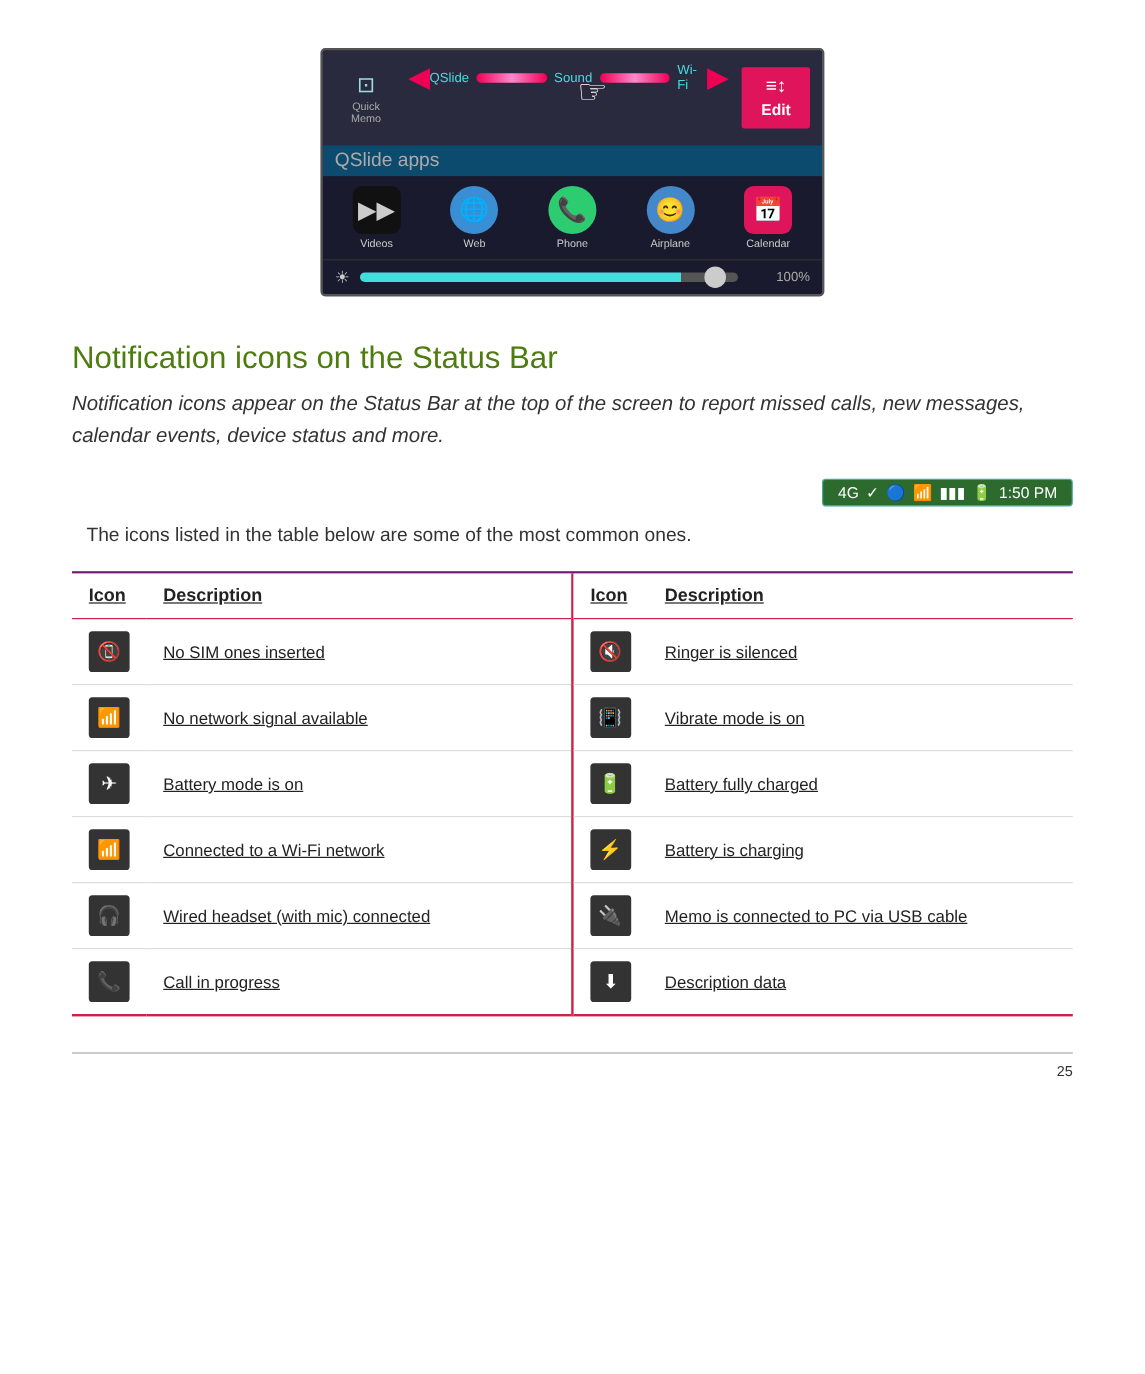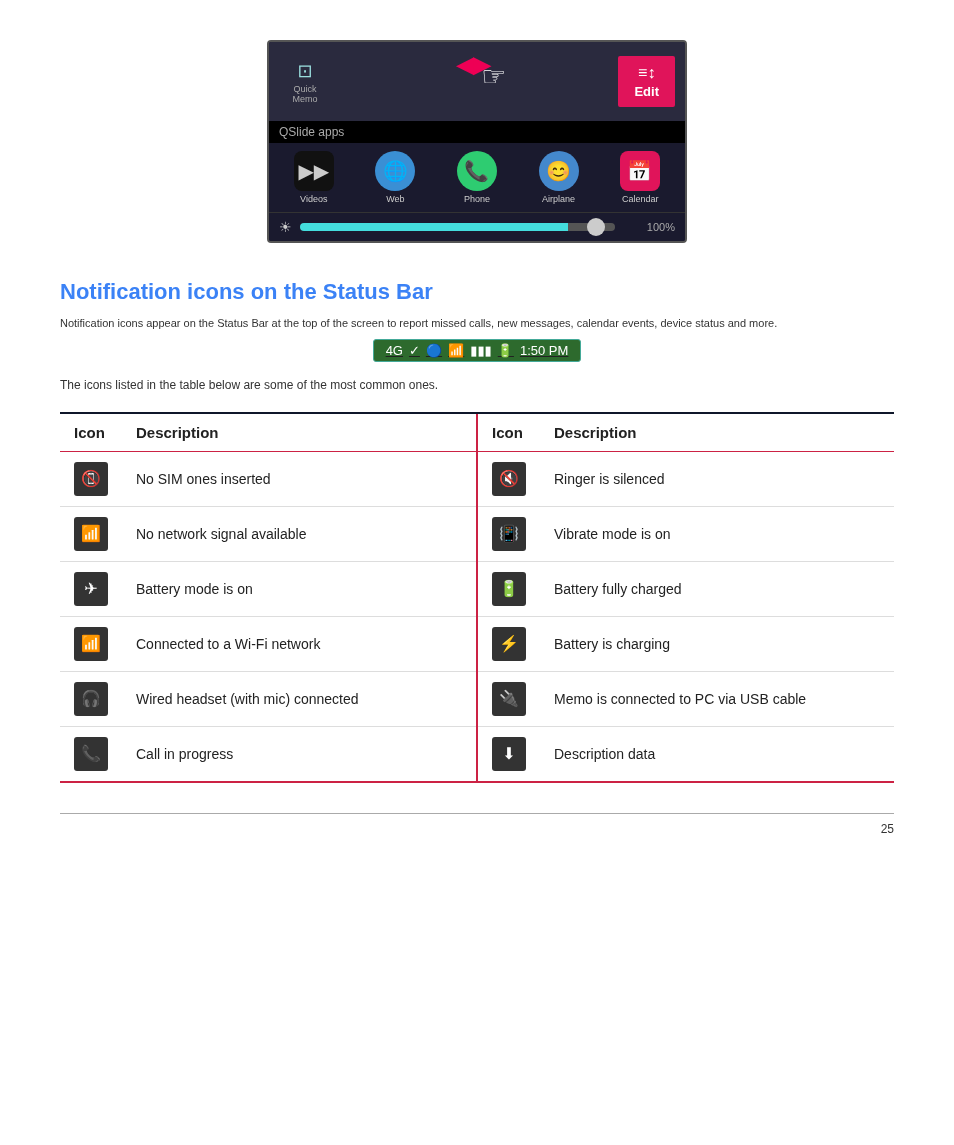--- a/index.html
+++ b/index.html
@@ -82,23 +82,23 @@
       border-radius: 2px;
       display: flex;
       flex-direction: column;
       align-items: center;
     }
     .edit-icon {
       font-size: 16px;
       margin-bottom: 2px;
     }
     .qslide-label {
-      background: #000000;
+      background: #0c4a6e;
       color: #aaa;
-      font-size: 12px;
+      font-size: 16px;
       padding: 4px 10px;
     }
     .apps-row {
       display: flex;
       background: #1a1a2e;
       padding: 8px 6px;
       gap: 4px;
       justify-content: space-around;
     }
     .app-item {
@@ -145,63 +145,65 @@
       top: -5px;
       width: 18px;
       height: 18px;
       background: #ccc;
       border-radius: 50%;
     }
     .pct-label { color: #aaa; font-size: 11px; margin-left: 24px; }
 
     
     .section-title {
-      font-size: 22px;
-      font-weight: bold;
-      color: #3b82f6;
+      font-size: 26px;
+      font-weight: normal;
+      color: #4d7c0f;
       margin-bottom: 10px;
     }
     .section-desc {
-      font-size: 11px;
+      font-size: 17px;
       color: #333;
       line-height: 1.5;
-      margin-bottom: 7px;
+      margin-bottom: 24px;
+      font-style: italic;
     }
 
     
     .status-bar-demo {
       display: flex;
-      justify-content: center;
+      justify-content: flex-end;
       margin-bottom: 16px;
-      text-decoration: underline;
     }
     .status-bar-img {
       background: #2d6a2d;
       border: 1px solid #4a9;
       border-radius: 3px;
       padding: 3px 12px;
       display: flex;
       align-items: center;
       gap: 6px;
       font-size: 12px;
       color: #fff;
     }
     .status-bar-img span { font-size: 13px; }
 
     .icons-note {
-      font-size: 12px;
+      font-size: 16px;
       color: #333;
       margin-bottom: 20px;
+      margin-left: 12px;
     }
 
     
     .icons-table-wrap {
       display: flex;
       gap: 0;
-      border-top: 2px solid #0f172a;
+      border-top: 2px solid #701a75;
+      text-decoration: underline;
     }
     .icons-table {
       flex: 1;
       border-collapse: collapse;
     }
     .icons-table th {
       text-align: left;
       font-weight: bold;
       font-size: 15px;
       padding: 10px 14px;
@@ -257,20 +259,29 @@
       <div class="quick-bar-items">
 
         <div class="quick-item">
           <span class="qi-icon" style="color:#9dd;">⊡</span>
           <span style="font-size:9px;color:#aaa;text-align:center;">Quick<br>Memo</span>
         </div>
 
         <div class="quick-item active-swipe" style="flex:1;">
           <div class="swipe-arrows">
             <span class="arrow-left">◀</span>
+            <div style="display:flex;flex-direction:column;align-items:center;gap:2px;flex:1;">
+              <div style="display:flex;gap:4px;align-items:center;">
+                <span style="color:#4dd;font-size:11px;">QSlide</span>
+                <div class="swipe-bar"></div>
+                <span style="color:#4dd;font-size:11px;">Sound</span>
+                <div class="swipe-bar"></div>
+                <span style="color:#4dd;font-size:11px;">Wi-Fi</span>
+              </div>
+            </div>
             <span class="arrow-right">▶</span>
           </div>
 
           <div style="position:relative;top:-18px;left:20px;font-size:28px;">☞</div>
         </div>
       </div>
 
       <div class="edit-btn">
         <span class="edit-icon">≡↕</span>
         <span>Edit</span>

